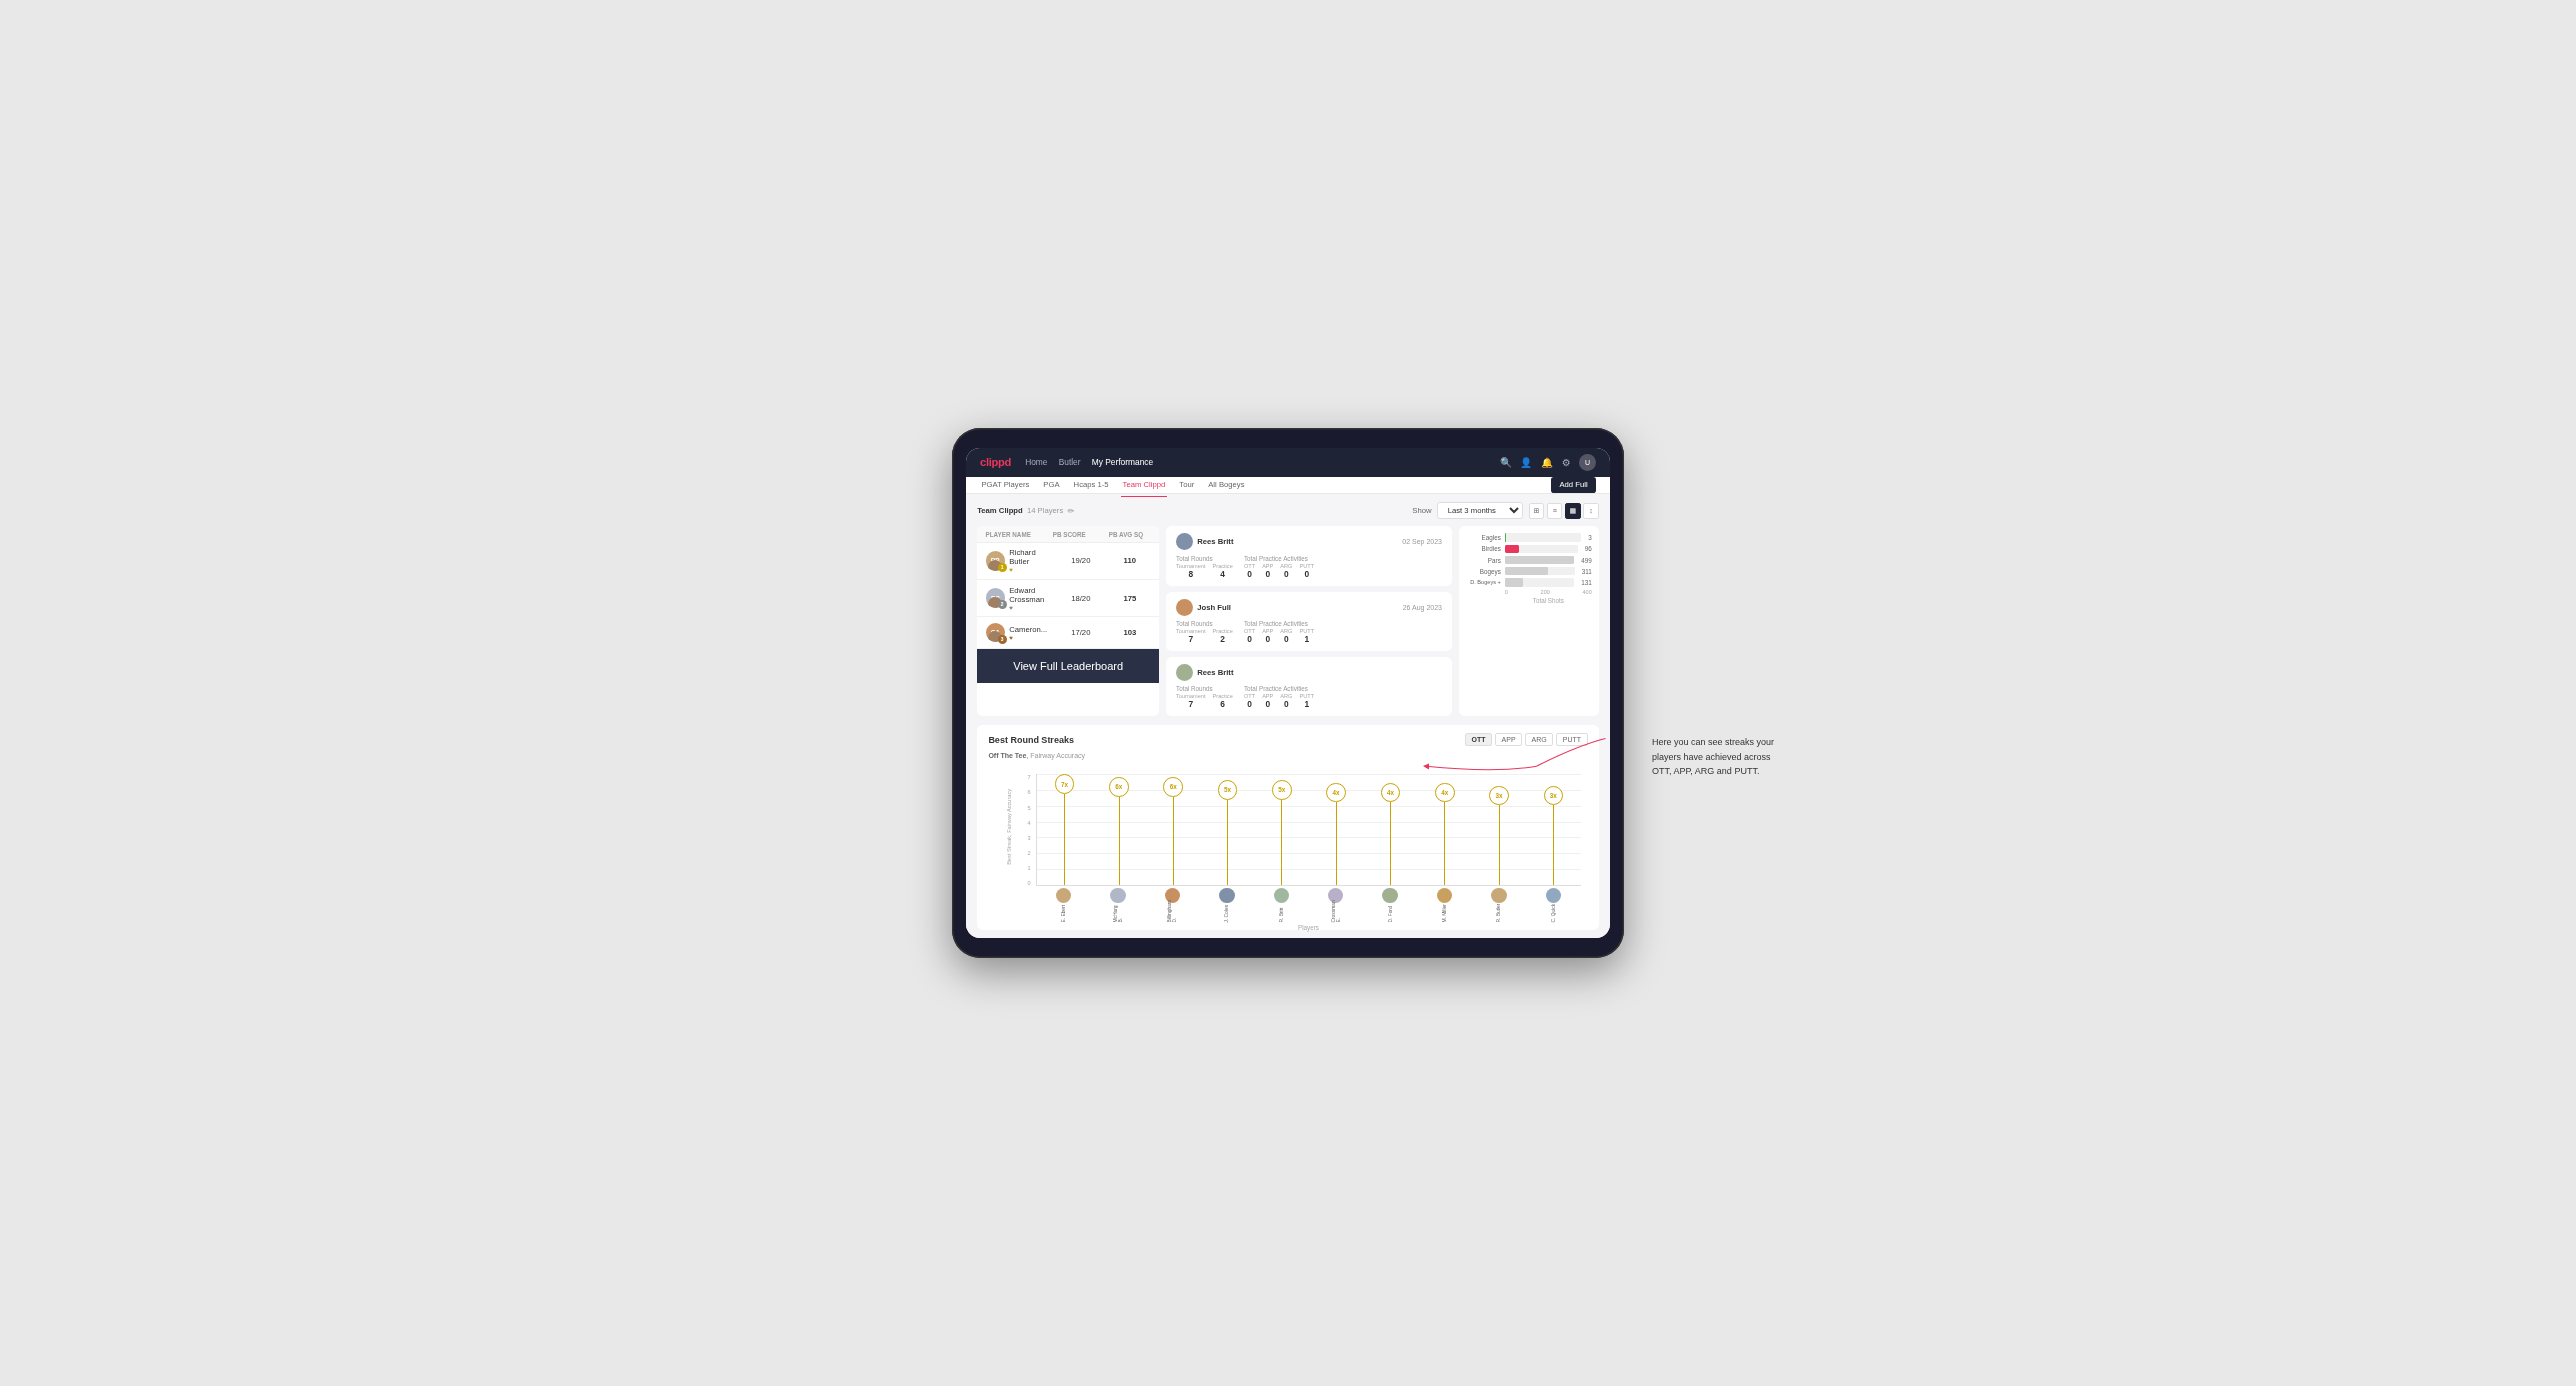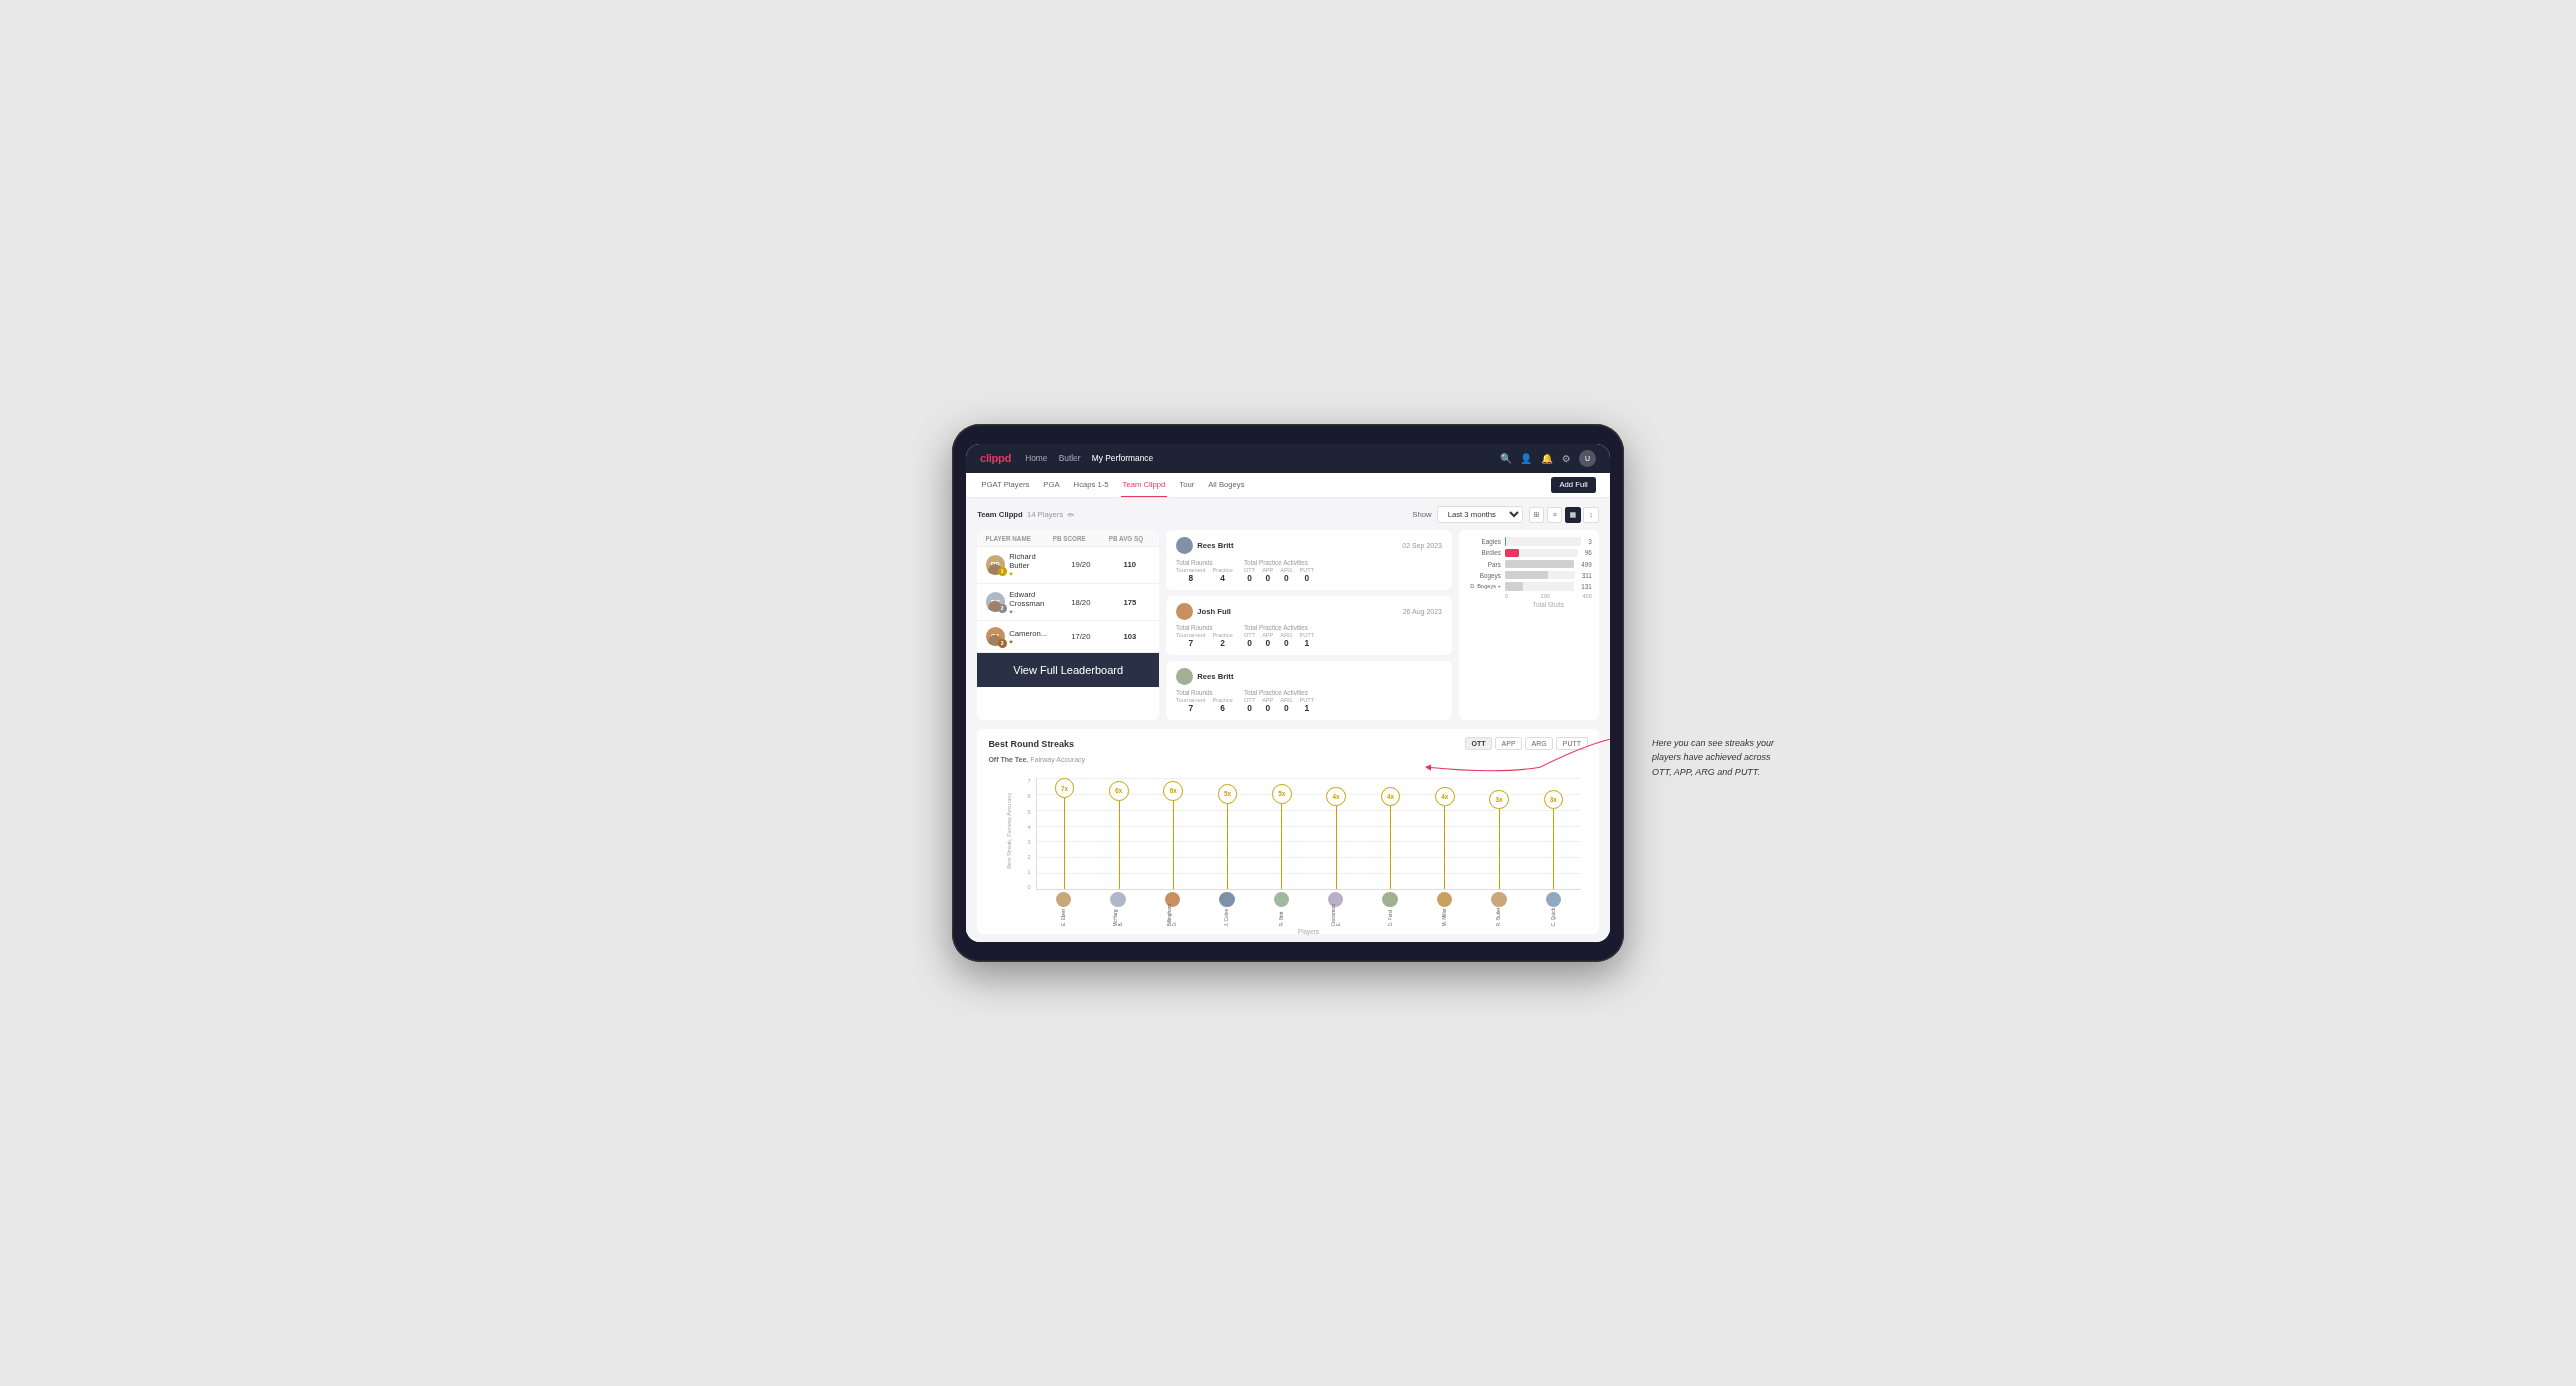--- a/index.html
+++ b/index.html
@@ -84,21 +84,21 @@
       font-size: 7px;
     }
 
     
     .subnav {
       background: #fff;
       border-bottom: 0.7px solid #e8e8e8;
       display: flex;
       align-items: center;
       padding: 0 14px;
-      height: 25px;
+      height: 17px;
       justify-content: space-between;
     }
     .subnav-links {
       display: flex;
       gap: 11.2px;
     }
     .subnav-link {
       font-size: 7.7px;
       color: #666;
       cursor: pointer;
@@ -490,21 +490,21 @@
       color: #fff;
       font-weight: 600;
       text-transform: uppercase;
     }
   </style>
 </head>
 <body>
 
 <div class="page-wrapper" style="position: relative; display: inline-block; width: 672px;">
 
-  <div class="side-annotation" style="position: absolute; right: -168px; top: 58%; width: 140px; font-style: italic;">
+  <div class="side-annotation" style="position: absolute; right: -168px; top: 58%; width: 140px;">
     <p class="side-annotation-text">Here you can see streaks your players have achieved across OTT, APP, ARG and PUTT.</p>
   </div>
 
   <div class="tablet-frame">
     <div class="tablet-screen">
 
       <nav class="navbar">
         <div class="navbar-left">
           <span class="logo">clippd</span>
           <div class="nav-links">

